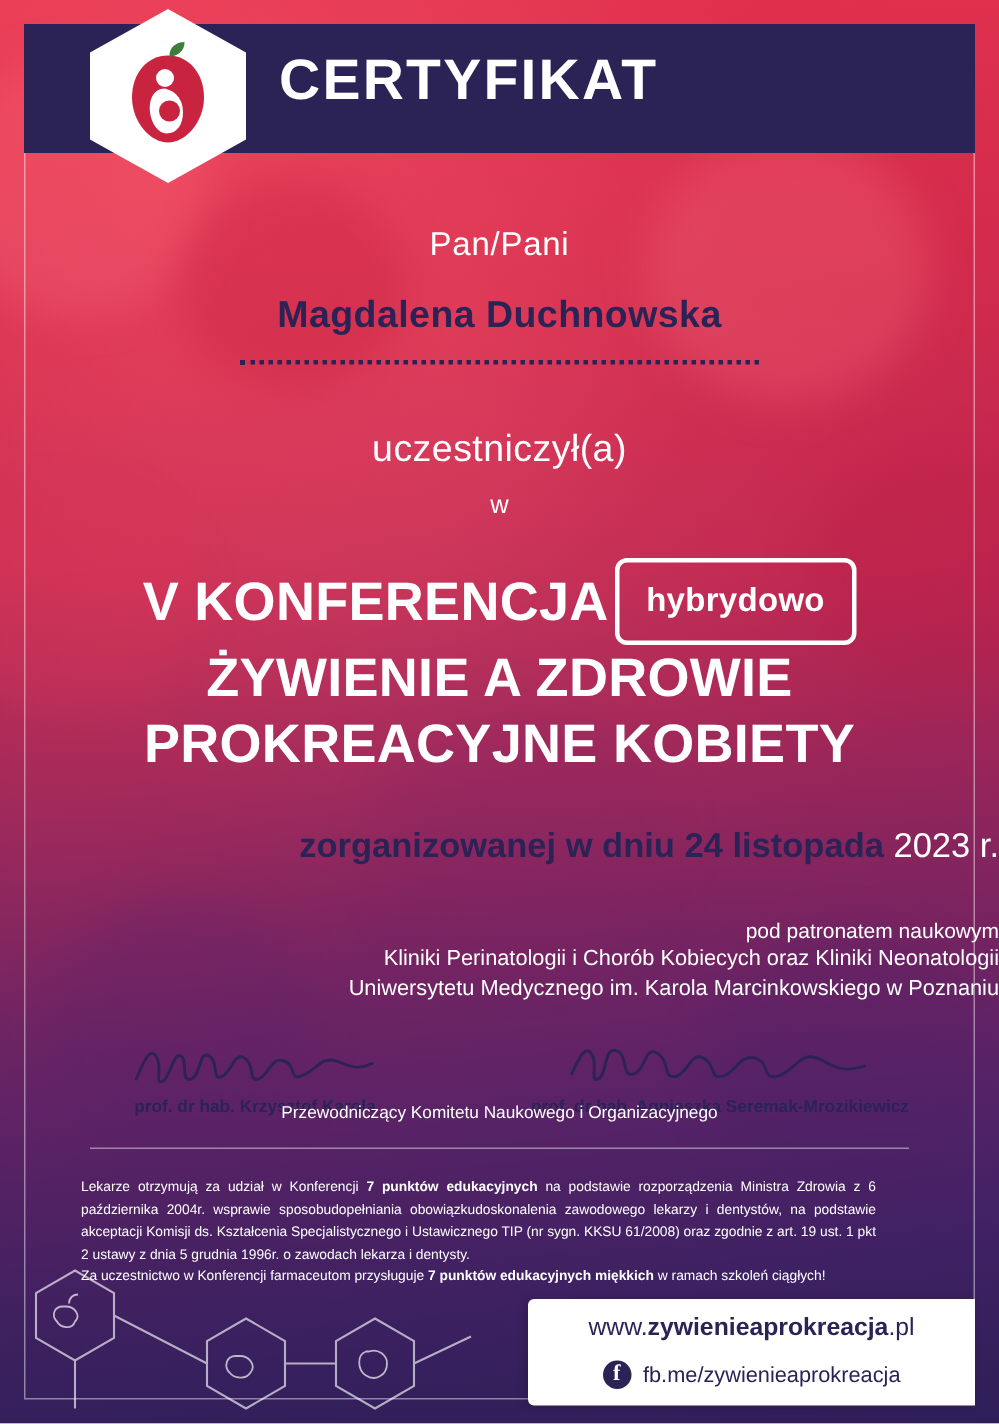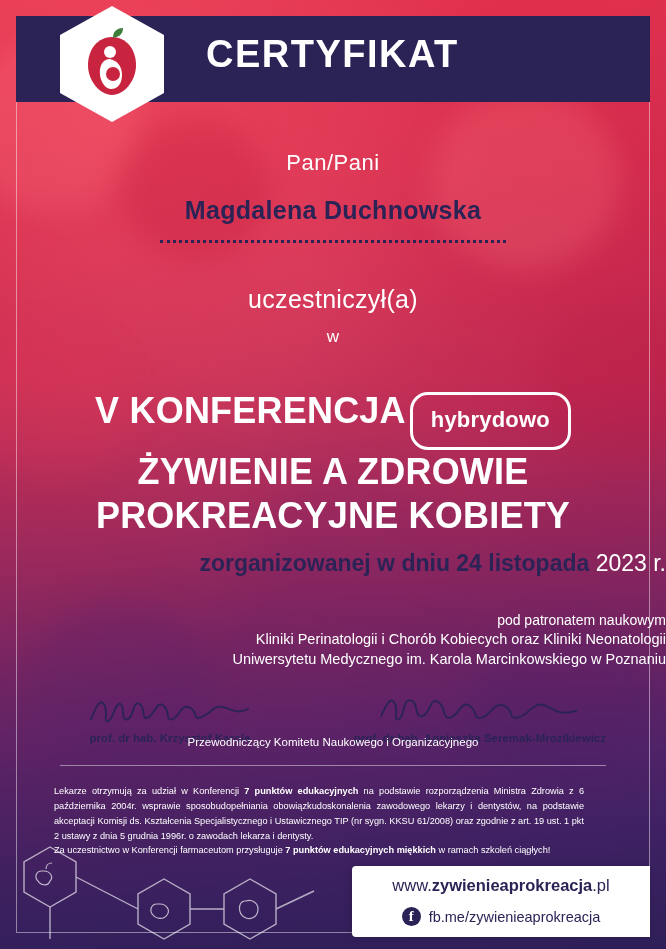--- a/index.html
+++ b/index.html
@@ -64,21 +64,20 @@
   }
   .header-title {
     position: absolute;
     left: 186px;
     top: 34px;
     font-size: 38px;
     font-weight: bold;
     color: #ffffff;
     letter-spacing: 1.5px;
     line-height: 40px;
-    margin-left: 20px;
   }
   .header-pill {
     position: absolute;
     left: 416px;
     top: 32px;
     width: 60px;
     height: 44px;
     background: #2b2356;
     border-radius: 0 22px 22px 0;
   }
@@ -147,28 +146,27 @@
   }
   .conf-line1 {
     display: inline-flex;
     align-items: center;
     gap: 4px;
     justify-content: center;
   }
   .hybrid-badge {
     display: inline-block;
     border: 3px solid #ffffff;
-    border-radius: 18px;
+    border-radius: 8px;
     padding: 3px 18px 5px;
     font-size: 22px;
     font-weight: bold;
     color: #ffffff;
     letter-spacing: 0.2px;
     vertical-align: middle;
-    margin-top: 20px;
   }
 
   .org-line {
     position: absolute;
     left: 0;
     top: 550px;
     width: 100%;
     text-align: right;
     font-size: 23px;
     color: #ffffff;

